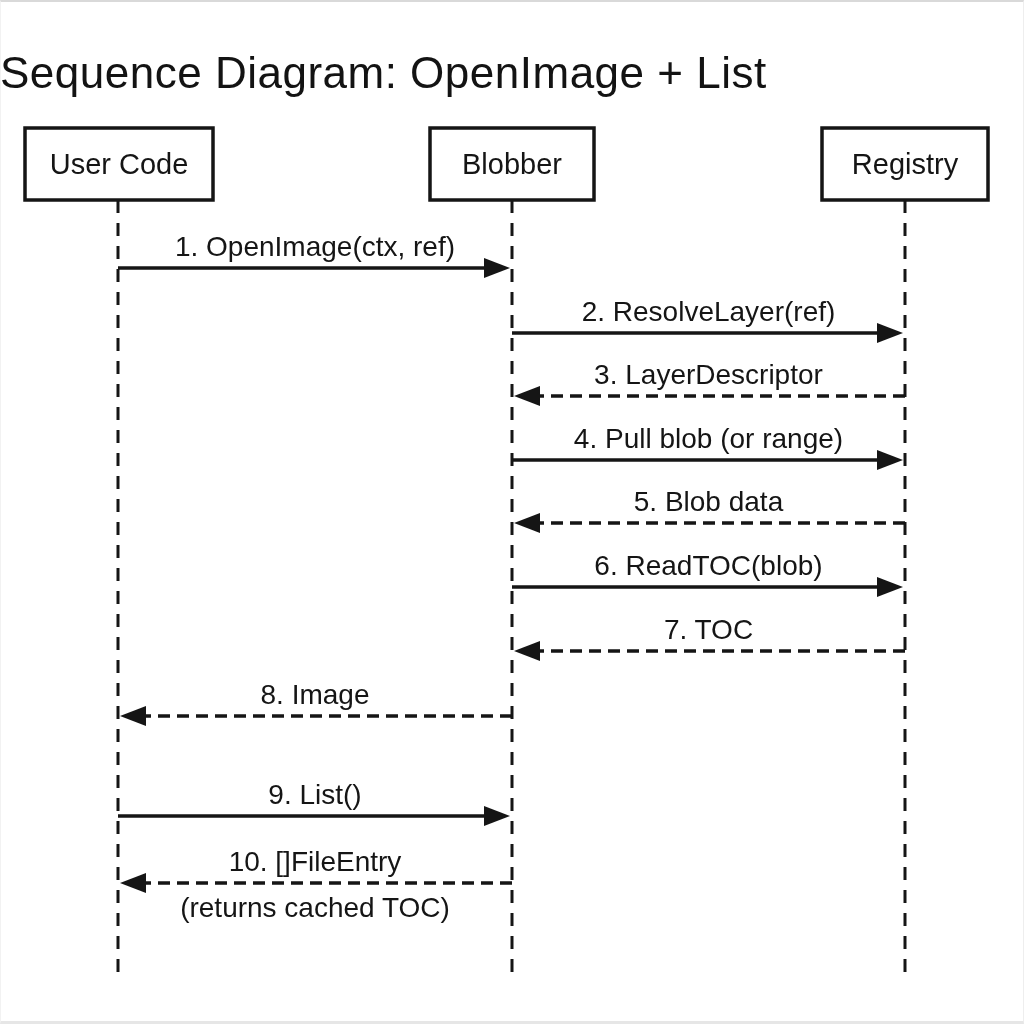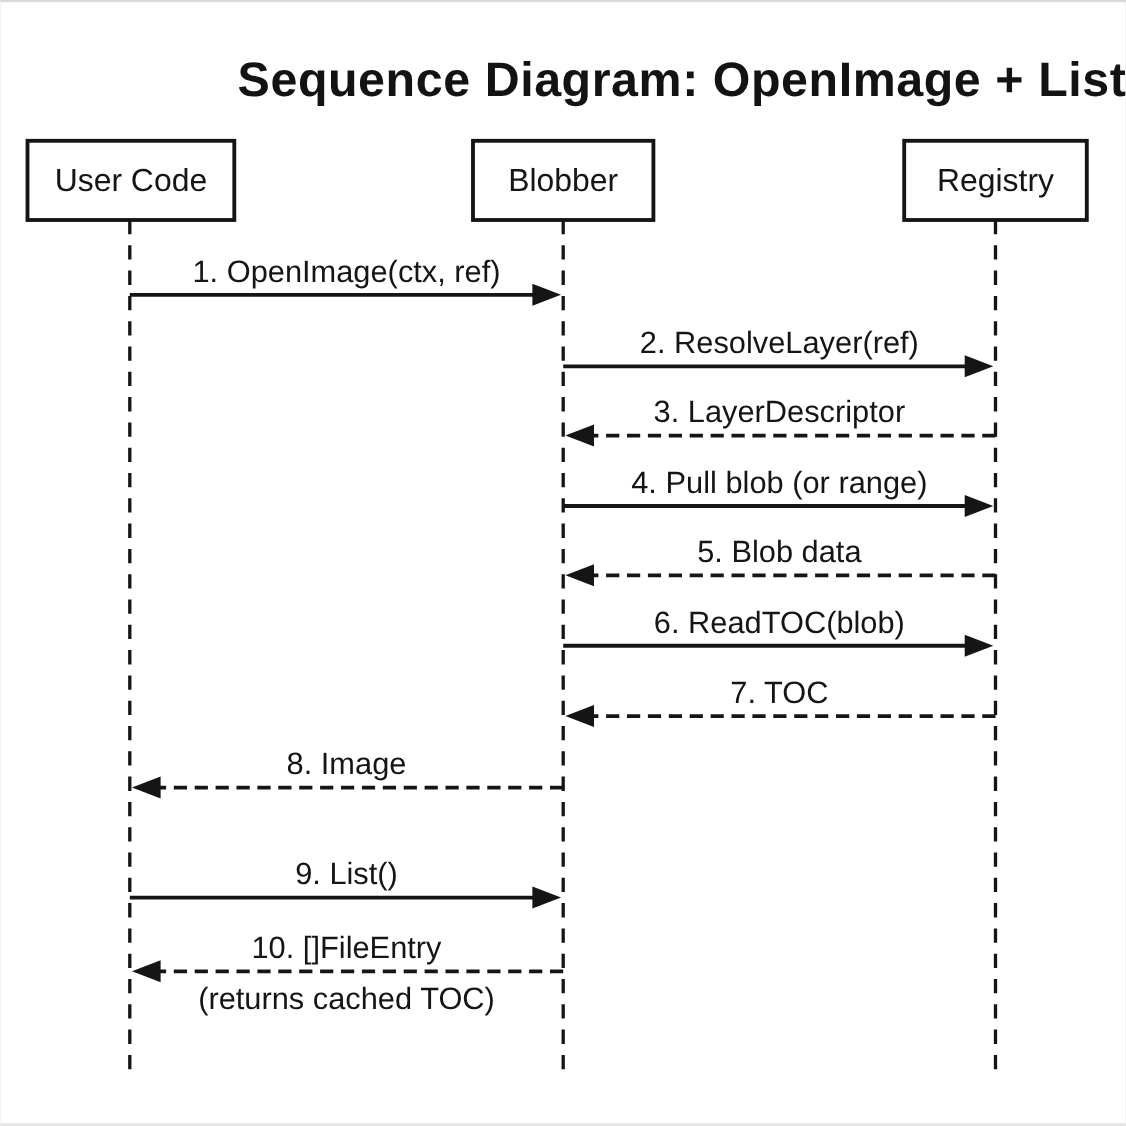--- a/index.html
+++ b/index.html
@@ -25,23 +25,23 @@
     border-left: 1px solid #f2f2f2;
     border-right: 1px solid #eeeeee;
     pointer-events: none;
   }
   .diagram-title {
     position: absolute;
     top: 48px;
     left: 0;
     width: 100%;
     margin: 0;
-    text-align: right;
+    text-align: left;
     font-size: 44px;
-    font-weight: 700;
+    font-weight: 400;
     letter-spacing: 0.5px;
     color: #131313;
     white-space: nowrap;
   }
   svg {
     position: absolute;
     top: 0;
     left: 0;
   }
   svg text {

